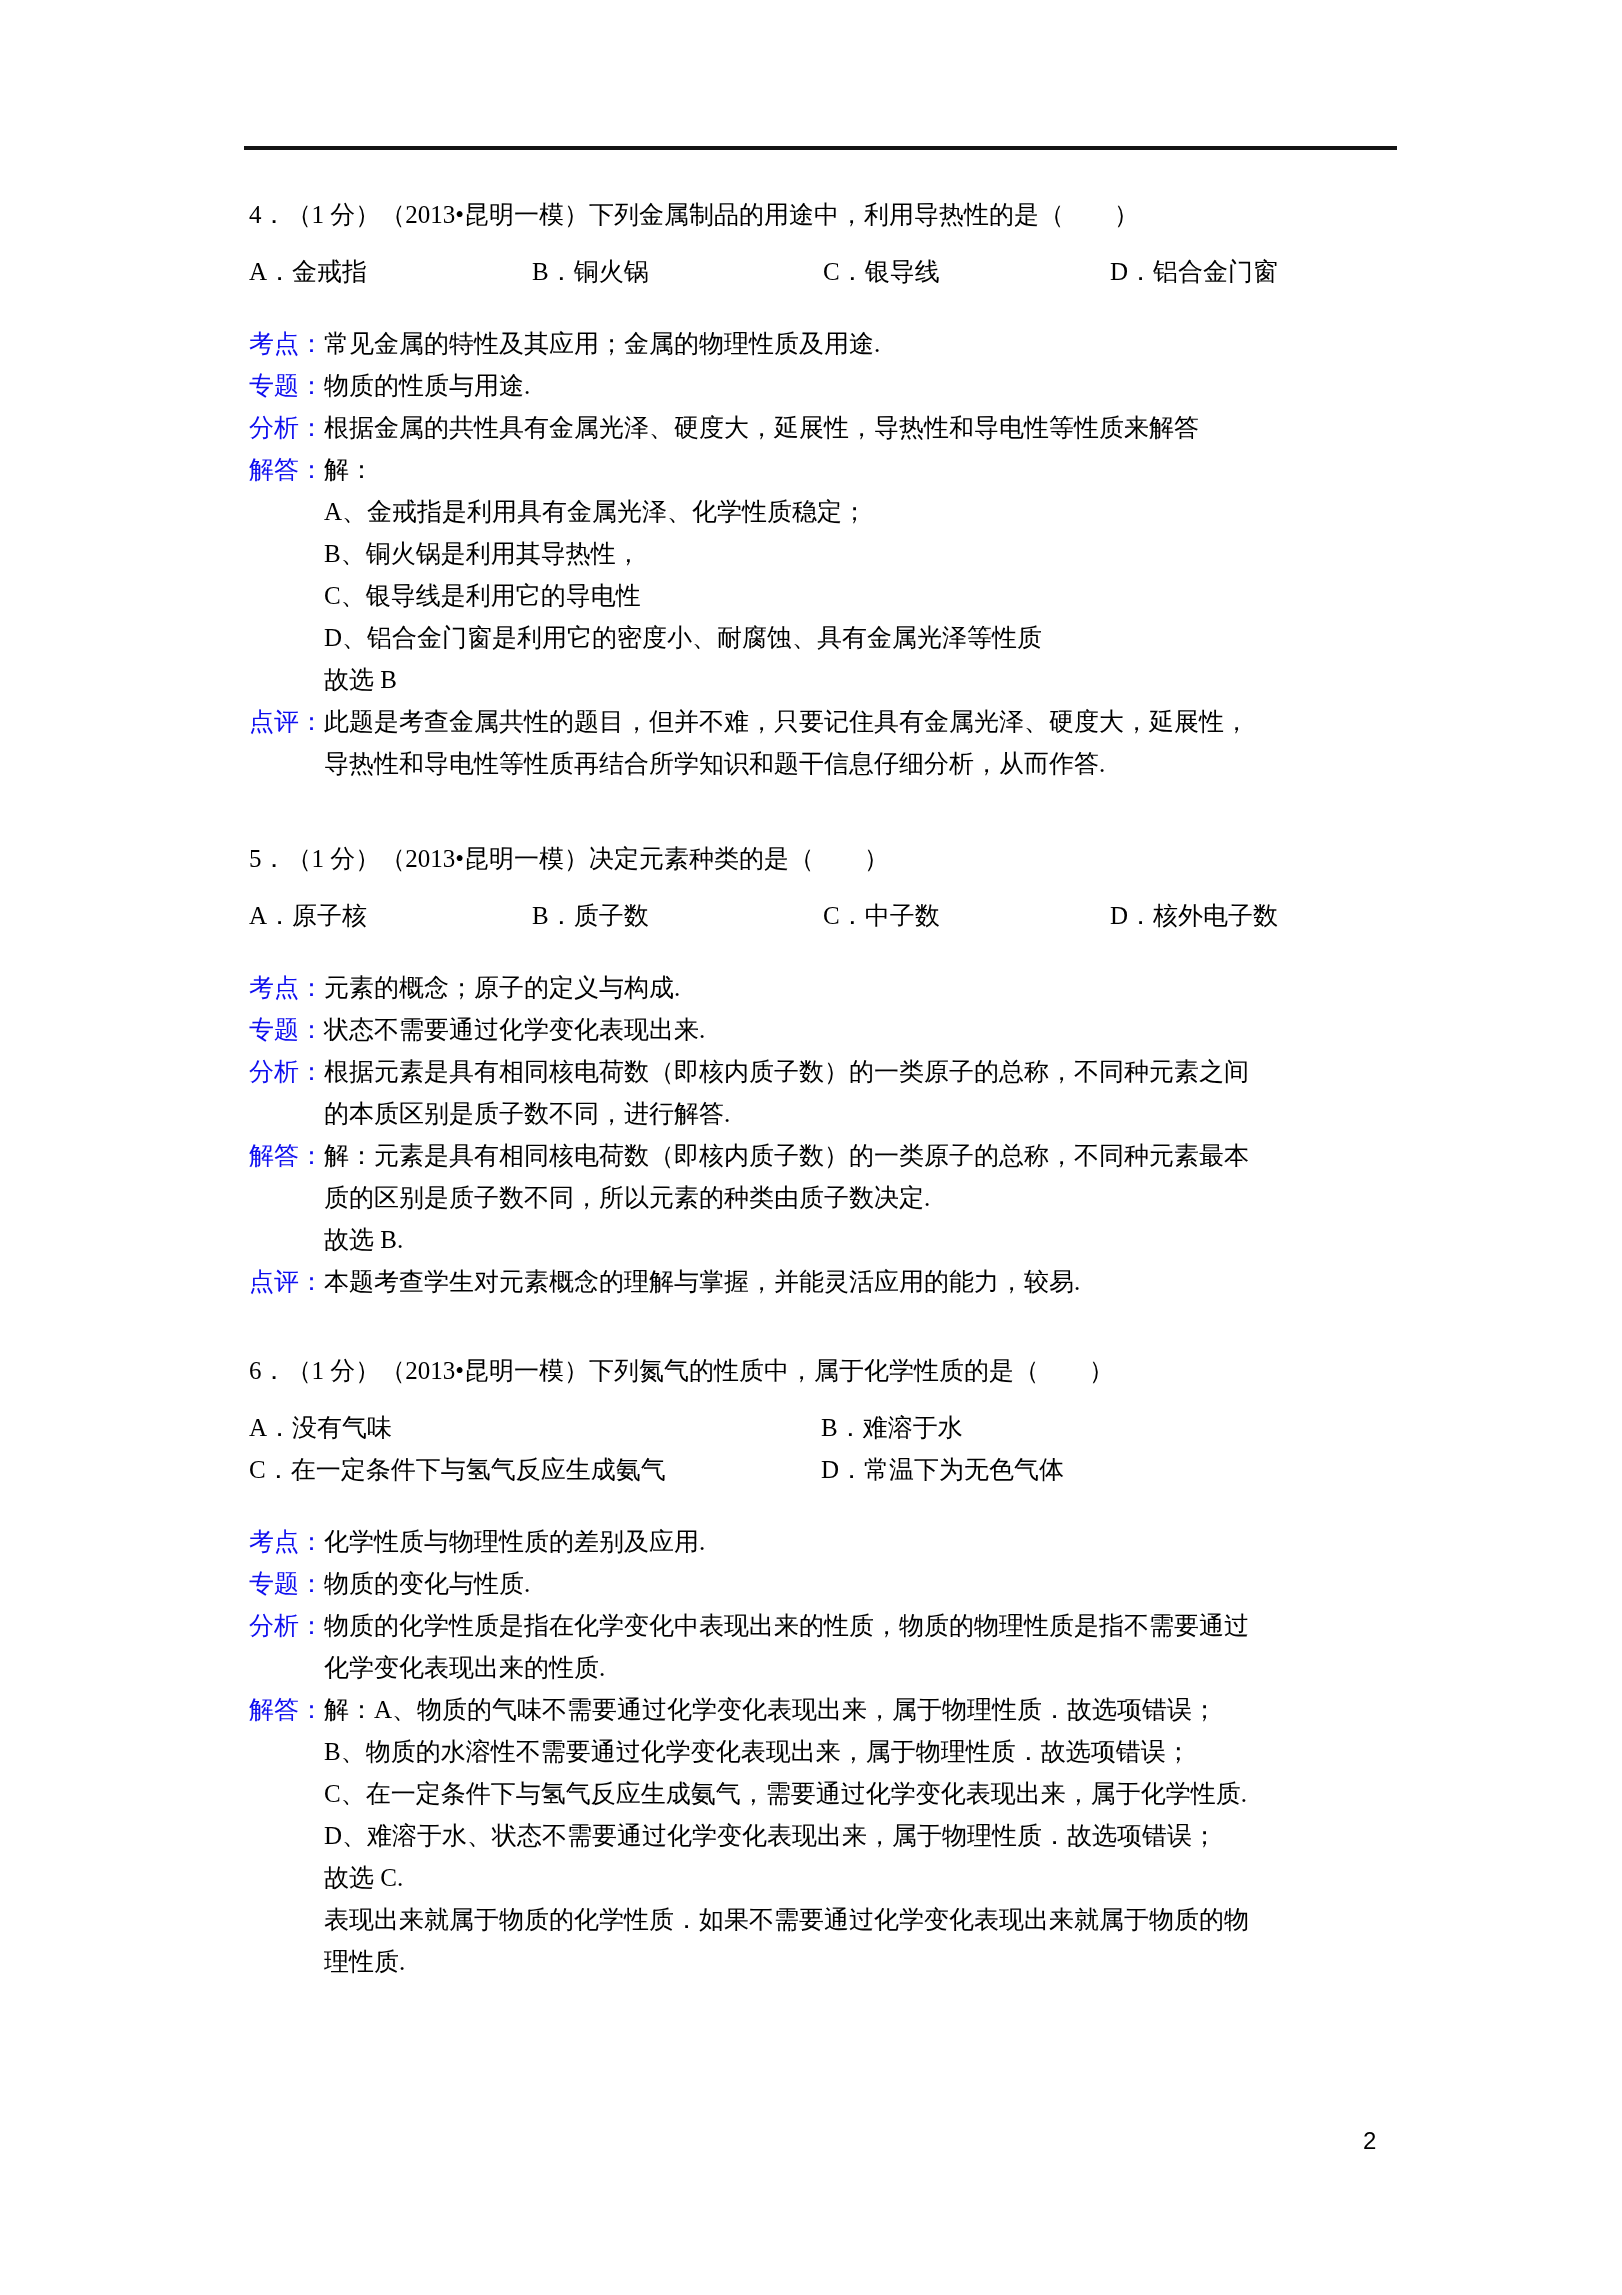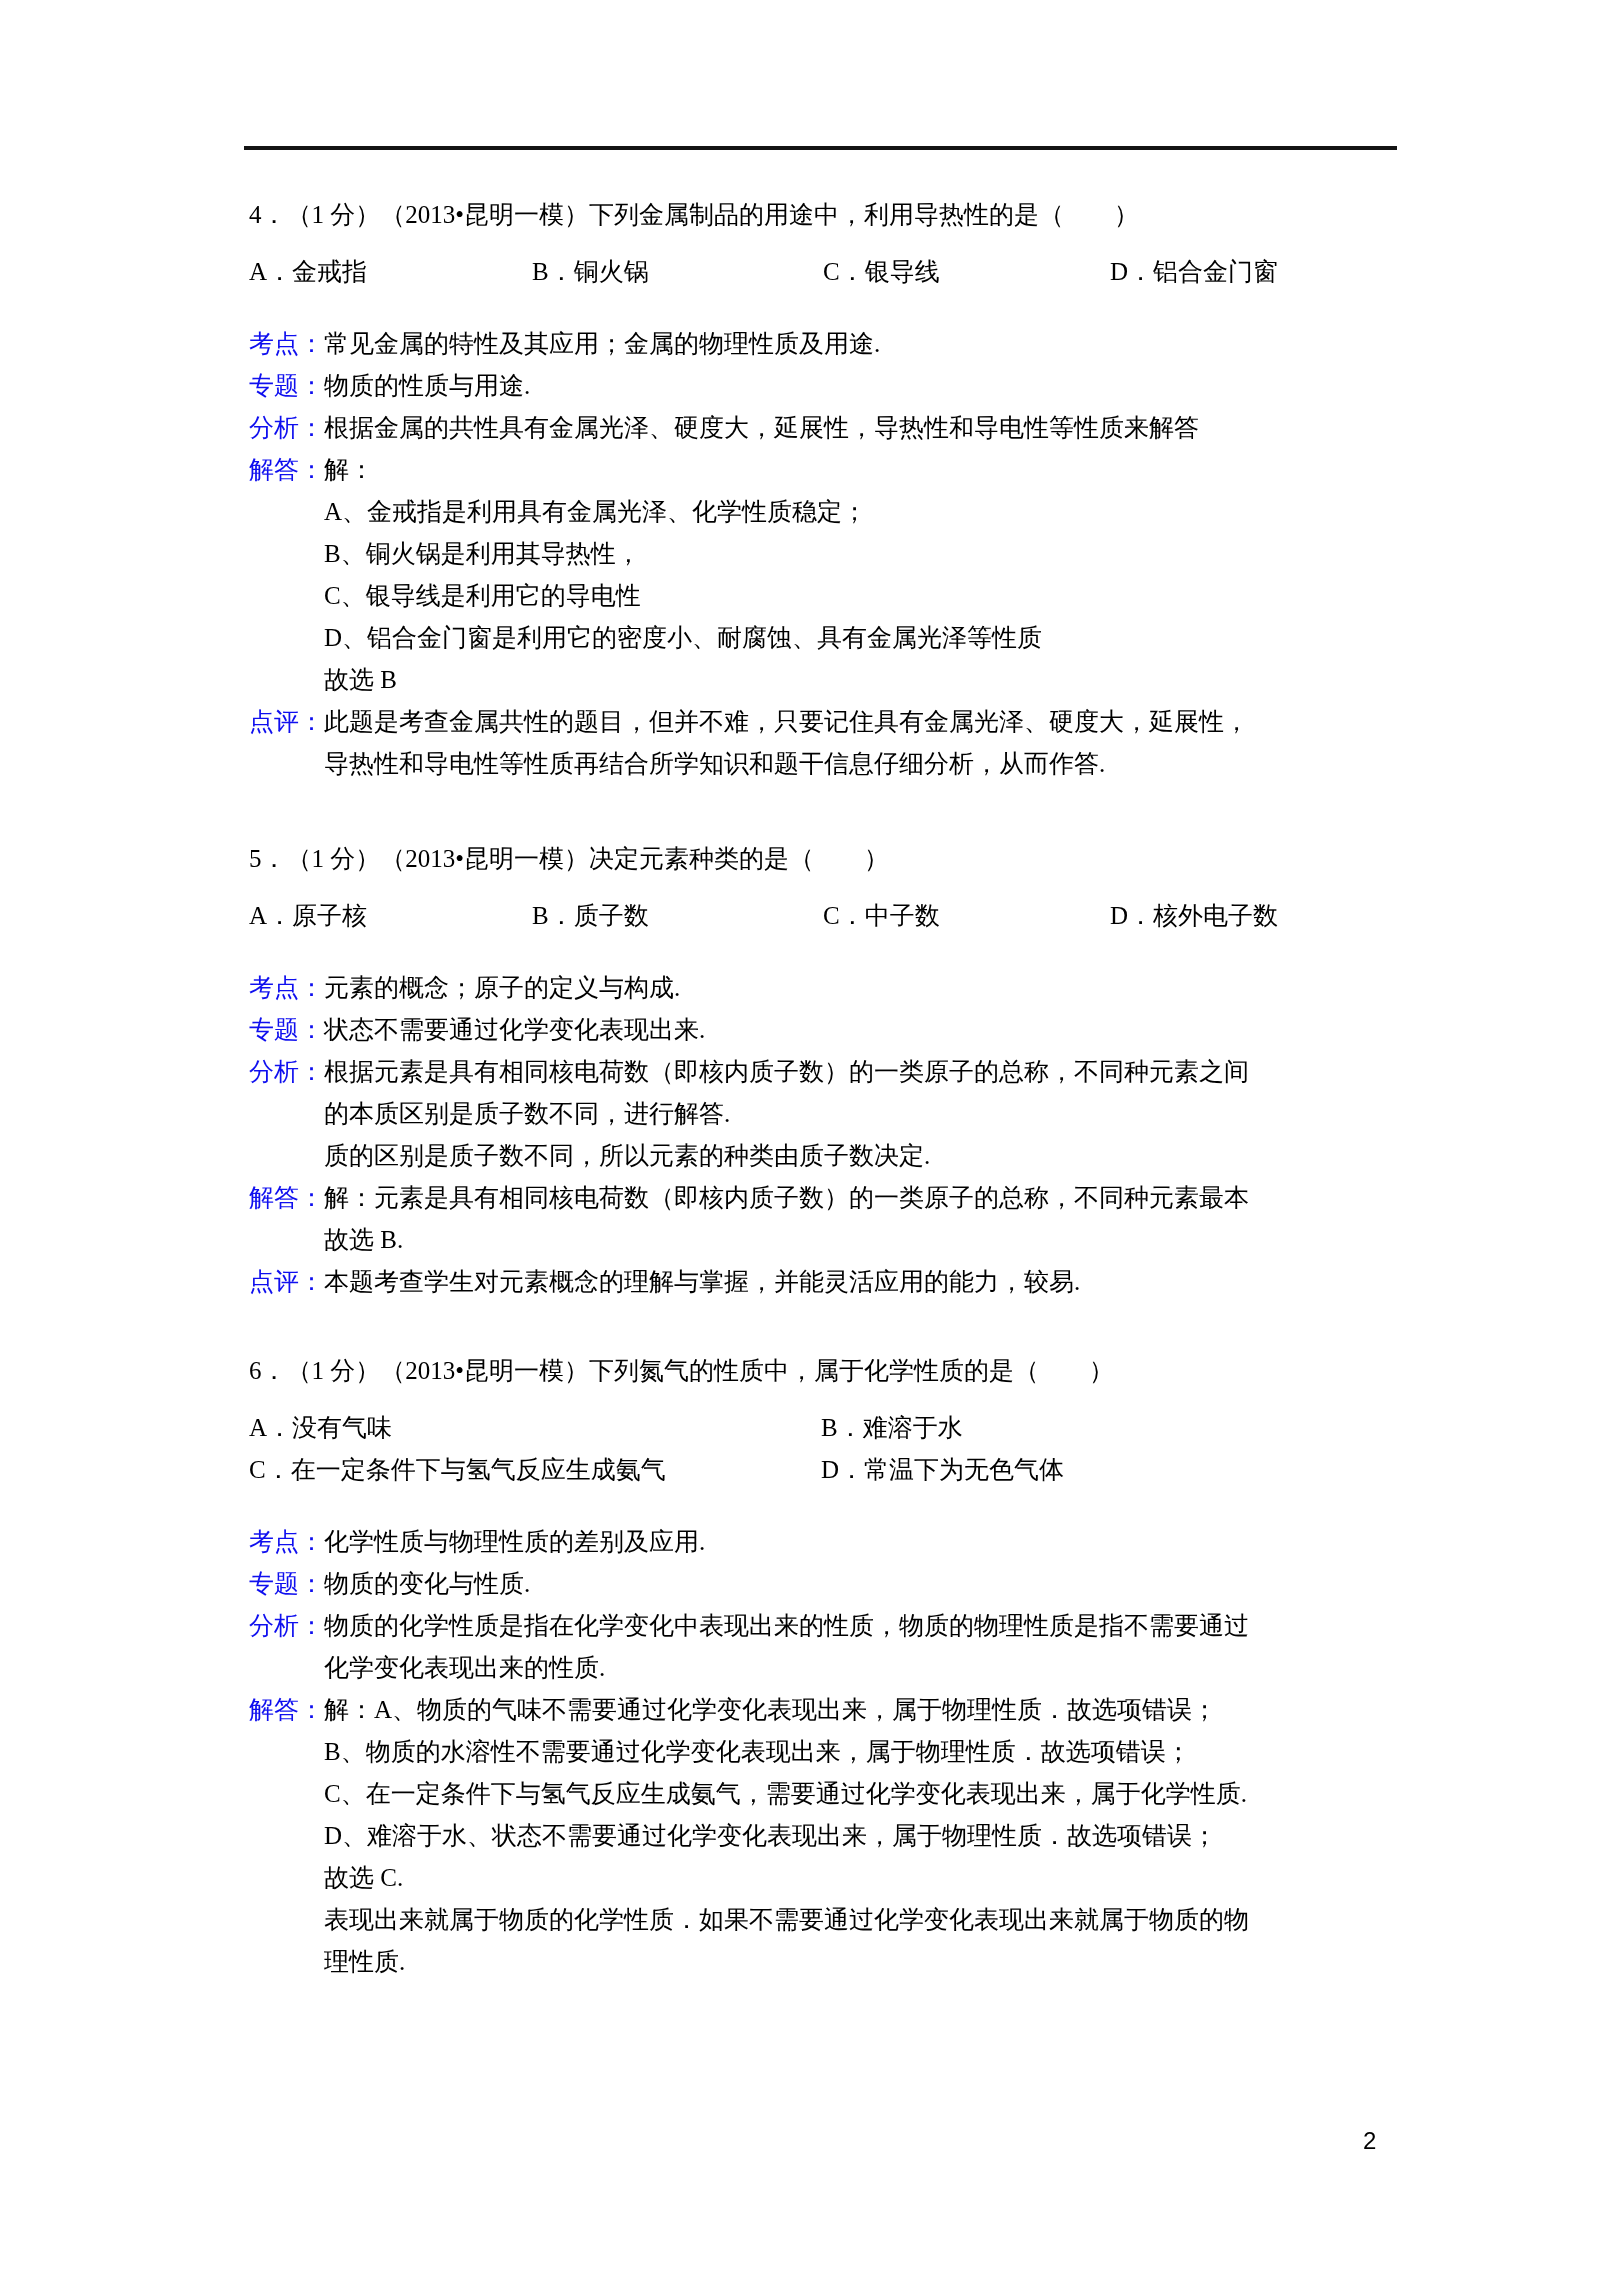--- a/index.html
+++ b/index.html
@@ -132,25 +132,25 @@
     </div>
     <div class="line lab">
       <span class="lbl">专题：</span><span>状态不需要通过化学变化表现出来.</span>
     </div>
     <div class="line lab">
       <span class="lbl">分析：</span><span>根据元素是具有相同核电荷数（即核内质子数）的一类原子的总称，不同种元素之间</span>
     </div>
     <div class="line cont">
       <span>的本质区别是质子数不同，进行解答.</span>
     </div>
+    <div class="line lab">
+      <span class="lbl">解答：</span><span>解：元素是具有相同核电荷数（即核内质子数）的一类原子的总称，不同种元素最本</span>
+    </div>
     <div class="line cont">
       <span>质的区别是质子数不同，所以元素的种类由质子数决定.</span>
-    </div>
-    <div class="line lab">
-      <span class="lbl">解答：</span><span>解：元素是具有相同核电荷数（即核内质子数）的一类原子的总称，不同种元素最本</span>
     </div>
     <div class="line cont">
       <span>故选 B.</span>
     </div>
     <div class="line lab">
       <span class="lbl">点评：</span><span>本题考查学生对元素概念的理解与掌握，并能灵活应用的能力，较易.</span>
     </div>
   </section>
 
   <section class="q q6">

